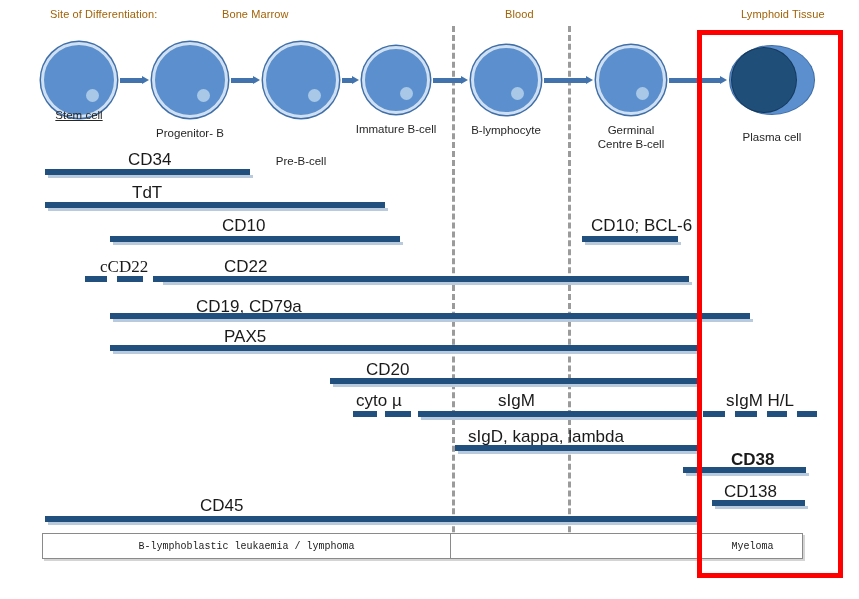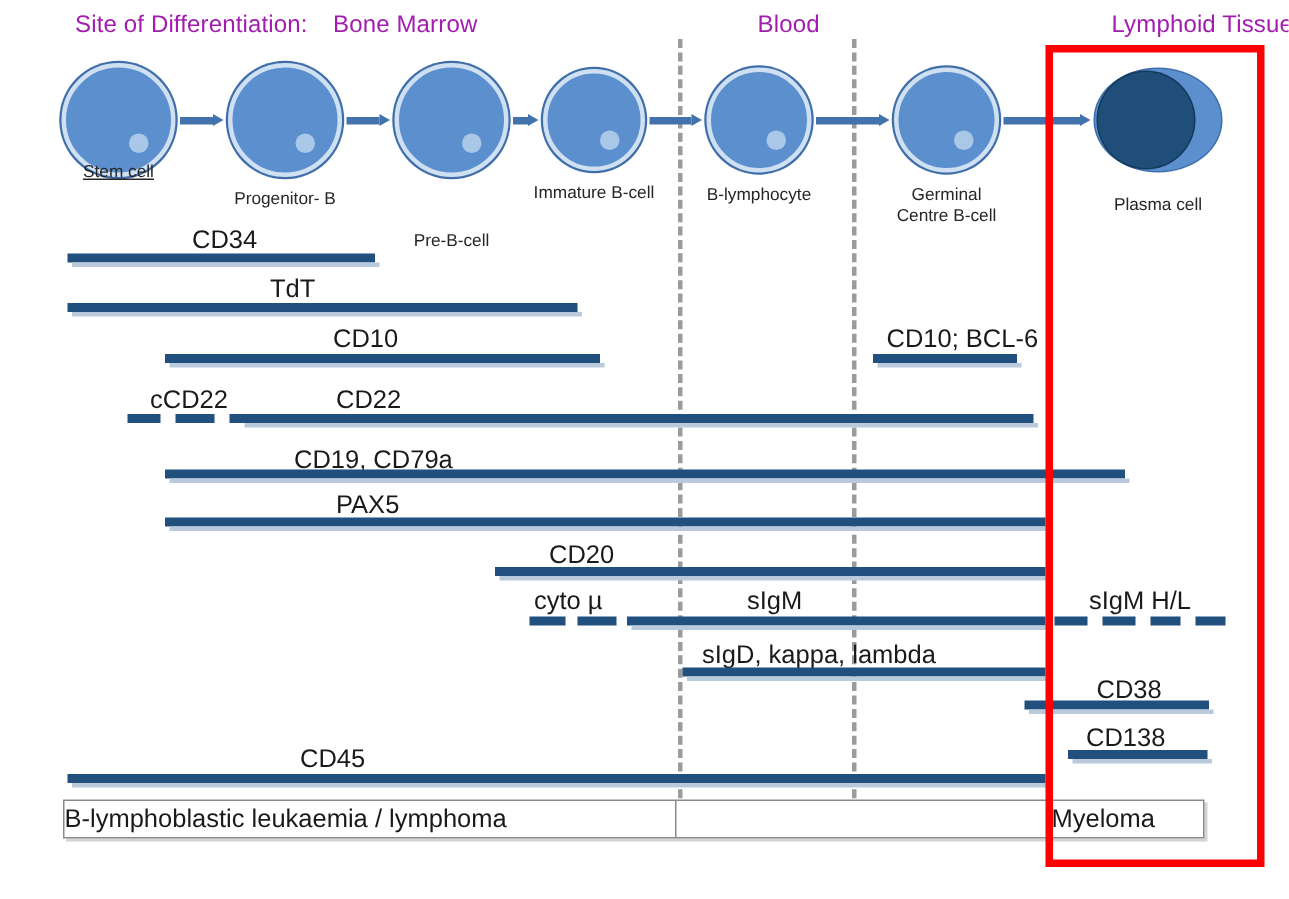--- a/index.html
+++ b/index.html
@@ -4,21 +4,21 @@
 <style>
   html,body{margin:0;padding:0;background:#fff;}
   body{width:859px;height:599px;position:relative;overflow:hidden;
        font-family:"Liberation Sans","DejaVu Sans",sans-serif;color:#1a1a1a;}
   #stage{position:absolute;left:0;top:0;width:859px;height:599px;}
 
   
   .abs{position:absolute;}
 
   
-  .site-label{font-size:16px;color:#a21caf;white-space:nowrap;letter-spacing:.1px;}
+  .site-label{font-size:11px;color:#a16207;white-space:nowrap;letter-spacing:.1px;}
 
   
   .cell-wrap{position:absolute;}
   .cell-round{
     position:absolute;border-radius:50%;
     background:#5b8fce;
     border:3px solid #cfe0f2;
     box-shadow:0 0 0 1.5px #3f6ea8;
     box-sizing:border-box;
   }
@@ -53,22 +53,22 @@
   .bar.shadow::after{content:"";position:absolute;left:3px;top:6px;right:-3px;
      height:3px;background:#b9cadd;}
   .bar-dashes{position:absolute;height:6px;}
   .bar-dashes span{position:absolute;top:0;height:6px;background:#21507f;}
   .mk-label{position:absolute;font-size:17px;color:#1a1a1a;white-space:nowrap;}
 
   
   .class-box{position:absolute;border:1px solid #8a8a8a;background:#fff;
      box-shadow:2px 2px 0 #d4d4d4;box-sizing:border-box;}
   .class-sep{position:absolute;top:0;bottom:0;width:1px;background:#8a8a8a;}
-  .class-txt{position:absolute;font-size:17px;color:#1a1a1a;
-     white-space:nowrap;top:50%;transform:translateY(-50%);}
+  .class-txt{position:absolute;font-size:10px;color:#1a1a1a;text-align:center;
+     white-space:nowrap;top:50%;transform:translateY(-50%);font-family:Liberation Mono, monospace;}
 
   
   .red-box{position:absolute;border:5px solid #fe0000;box-sizing:border-box;
      background:transparent;pointer-events:none;}
 </style>
 </head>
 <body>
 
 <div id="stage">
 
@@ -148,27 +148,27 @@
       </div>
       <div class="cell-wrap">
         <div class="cell-plasma-outer" style="left: 730px; top: 46.4px; width: 84px; height: 67.2px;"></div>
         <div class="cell-plasma-nuc" style="left: 732px; top: 48.08px; width: 63.84px; height: 63.84px;"></div>
         <div class="cell-name" style="left: 716px; top: 130px; width: 112px;">Plasma cell</div>
       </div>
     </div>
   <div id="markers-layer">
       <div class="mk-label" style="left: 128px; top: 150px;">CD34</div>
       <div class="bar shadow" style="left: 45px; top: 169px; width: 205px;"></div>
-      <div class="mk-label" style="left: 132px; top: 183px; margin-left: 48px;">TdT</div>
+      <div class="mk-label" style="left: 132px; top: 183px;">TdT</div>
       <div class="bar shadow" style="left: 45px; top: 202px; width: 340px;"></div>
       <div class="mk-label" style="left: 222px; top: 216px; text-align: center;">CD10</div>
       <div class="bar shadow" style="left: 110px; top: 236px; width: 290px;"></div>
       <div class="mk-label" style="left: 591px; top: 216px;">CD10; BCL-6</div>
       <div class="bar shadow" style="left: 582px; top: 236px; width: 96px;"></div>
-      <div class="mk-label" style="left: 100px; top: 257px;">cCD22</div>
+      <div class="mk-label" style="left: 100px; top: 257px; font-family: Liberation Serif, serif;">cCD22</div>
       <div class="bar-dashes" style="left: 0px; top: 276px; width: 859px;">
         <span style="left: 85px; width: 22px;"></span>
         <span style="left: 117px; width: 26px;"></span>
         <span style="left: 153px; width: 25px;"></span>
       </div>
       <div class="mk-label" style="left: 224px; top: 257px;">CD22</div>
       <div class="bar shadow" style="left: 160px; top: 276px; width: 529px;"></div>
       <div class="mk-label" style="left: 196px; top: 297px;">CD19, CD79a</div>
       <div class="bar shadow" style="left: 110px; top: 313px; width: 640px;"></div>
       <div class="mk-label" style="left: 224px; top: 327px;">PAX5</div>
@@ -184,21 +184,21 @@
       <div class="bar shadow" style="left: 418px; top: 411px; width: 279px;"></div>
       <div class="mk-label" style="left: 726px; top: 391px;">sIgM H/L</div>
       <div class="bar-dashes" style="left: 0px; top: 411px; width: 859px;">
         <span style="left: 703px; width: 22px;"></span>
         <span style="left: 735px; width: 22px;"></span>
         <span style="left: 767px; width: 20px;"></span>
         <span style="left: 797px; width: 20px;"></span>
       </div>
       <div class="mk-label" style="left: 468px; top: 427px;">sIgD, kappa, lambda</div>
       <div class="bar shadow" style="left: 455px; top: 445px; width: 242px;"></div>
-      <div class="mk-label" style="left: 731px; top: 450px;">CD38</div>
+      <div class="mk-label" style="left: 731px; top: 450px; font-weight: bold;">CD38</div>
       <div class="bar shadow" style="left: 683px; top: 467px; width: 123px;"></div>
       <div class="mk-label" style="left: 724px; top: 482px;">CD138</div>
       <div class="bar shadow" style="left: 712px; top: 500px; width: 93px;"></div>
       <div class="mk-label" style="left: 200px; top: 496px;">CD45</div>
       <div class="bar shadow" style="left: 45px; top: 516px; width: 652px;"></div>
     </div>
   <div id="class-layer">
       <div class="class-box" style="left: 42px; top: 533px; width: 761px; height: 26px;">
         <div class="class-txt" style="left: 0px; width: 407px;">B-lymphoblastic leukaemia / lymphoma</div>
         <div class="class-sep" style="left: 407px;"></div>

